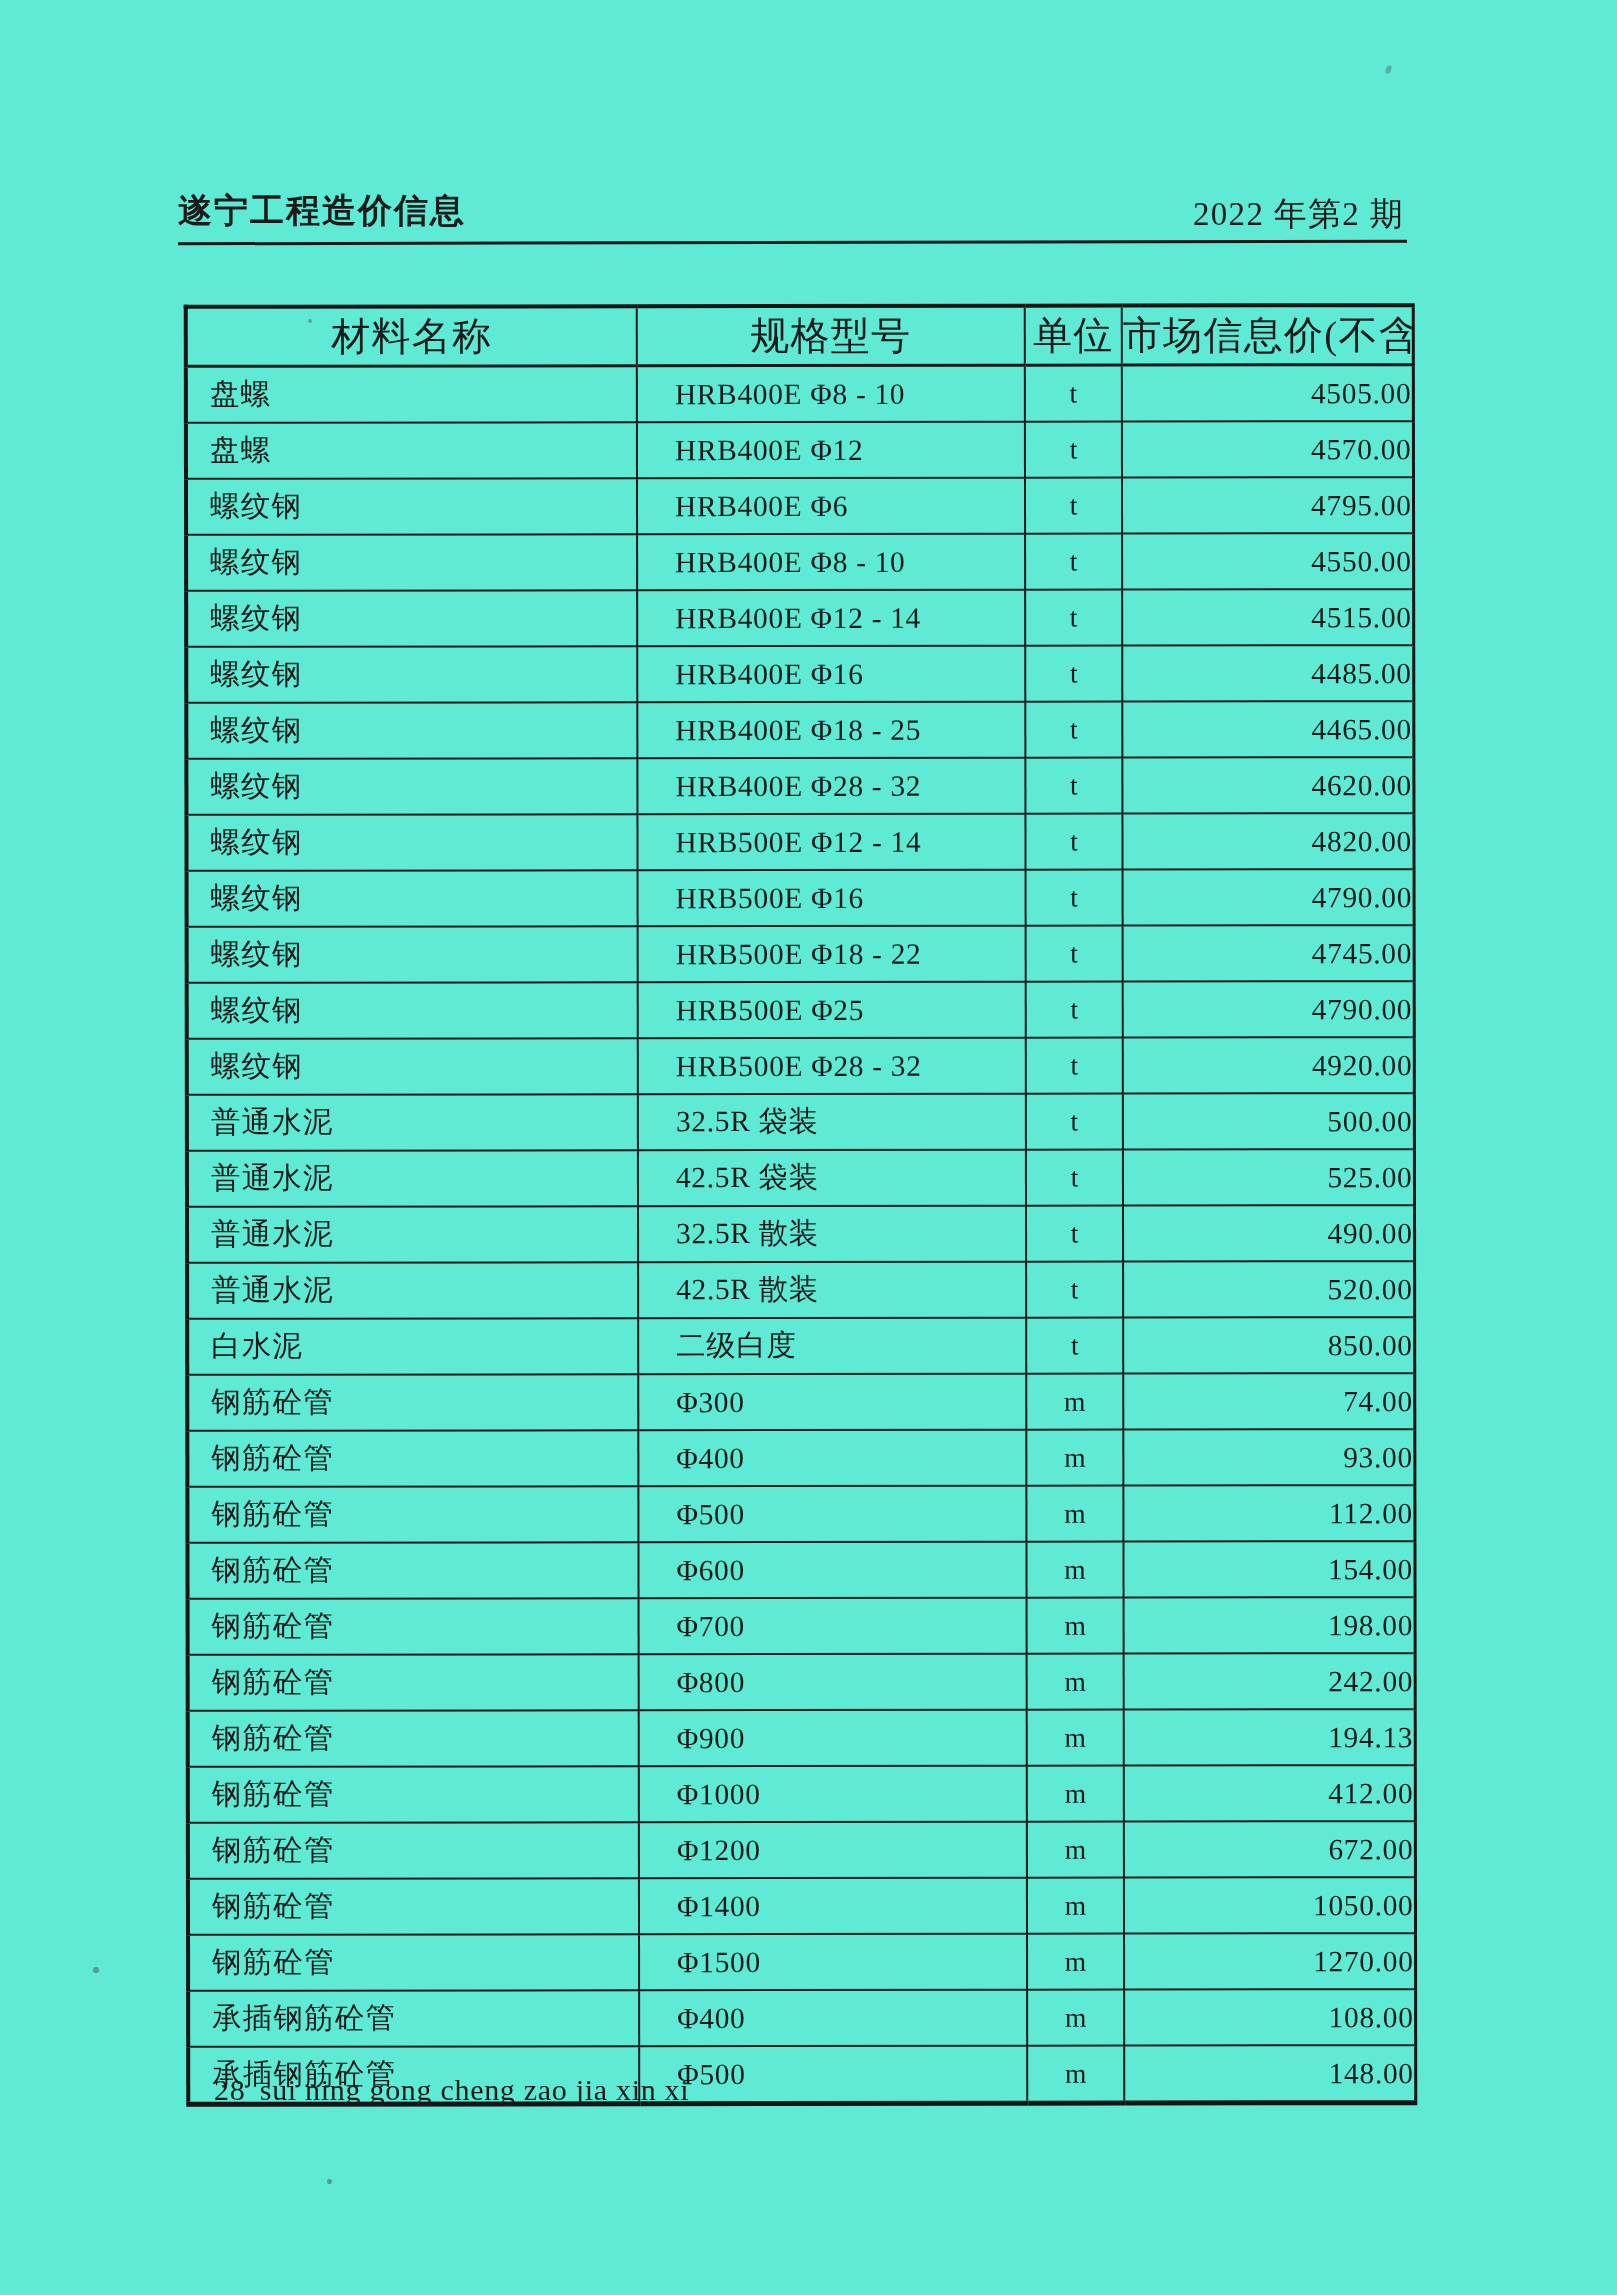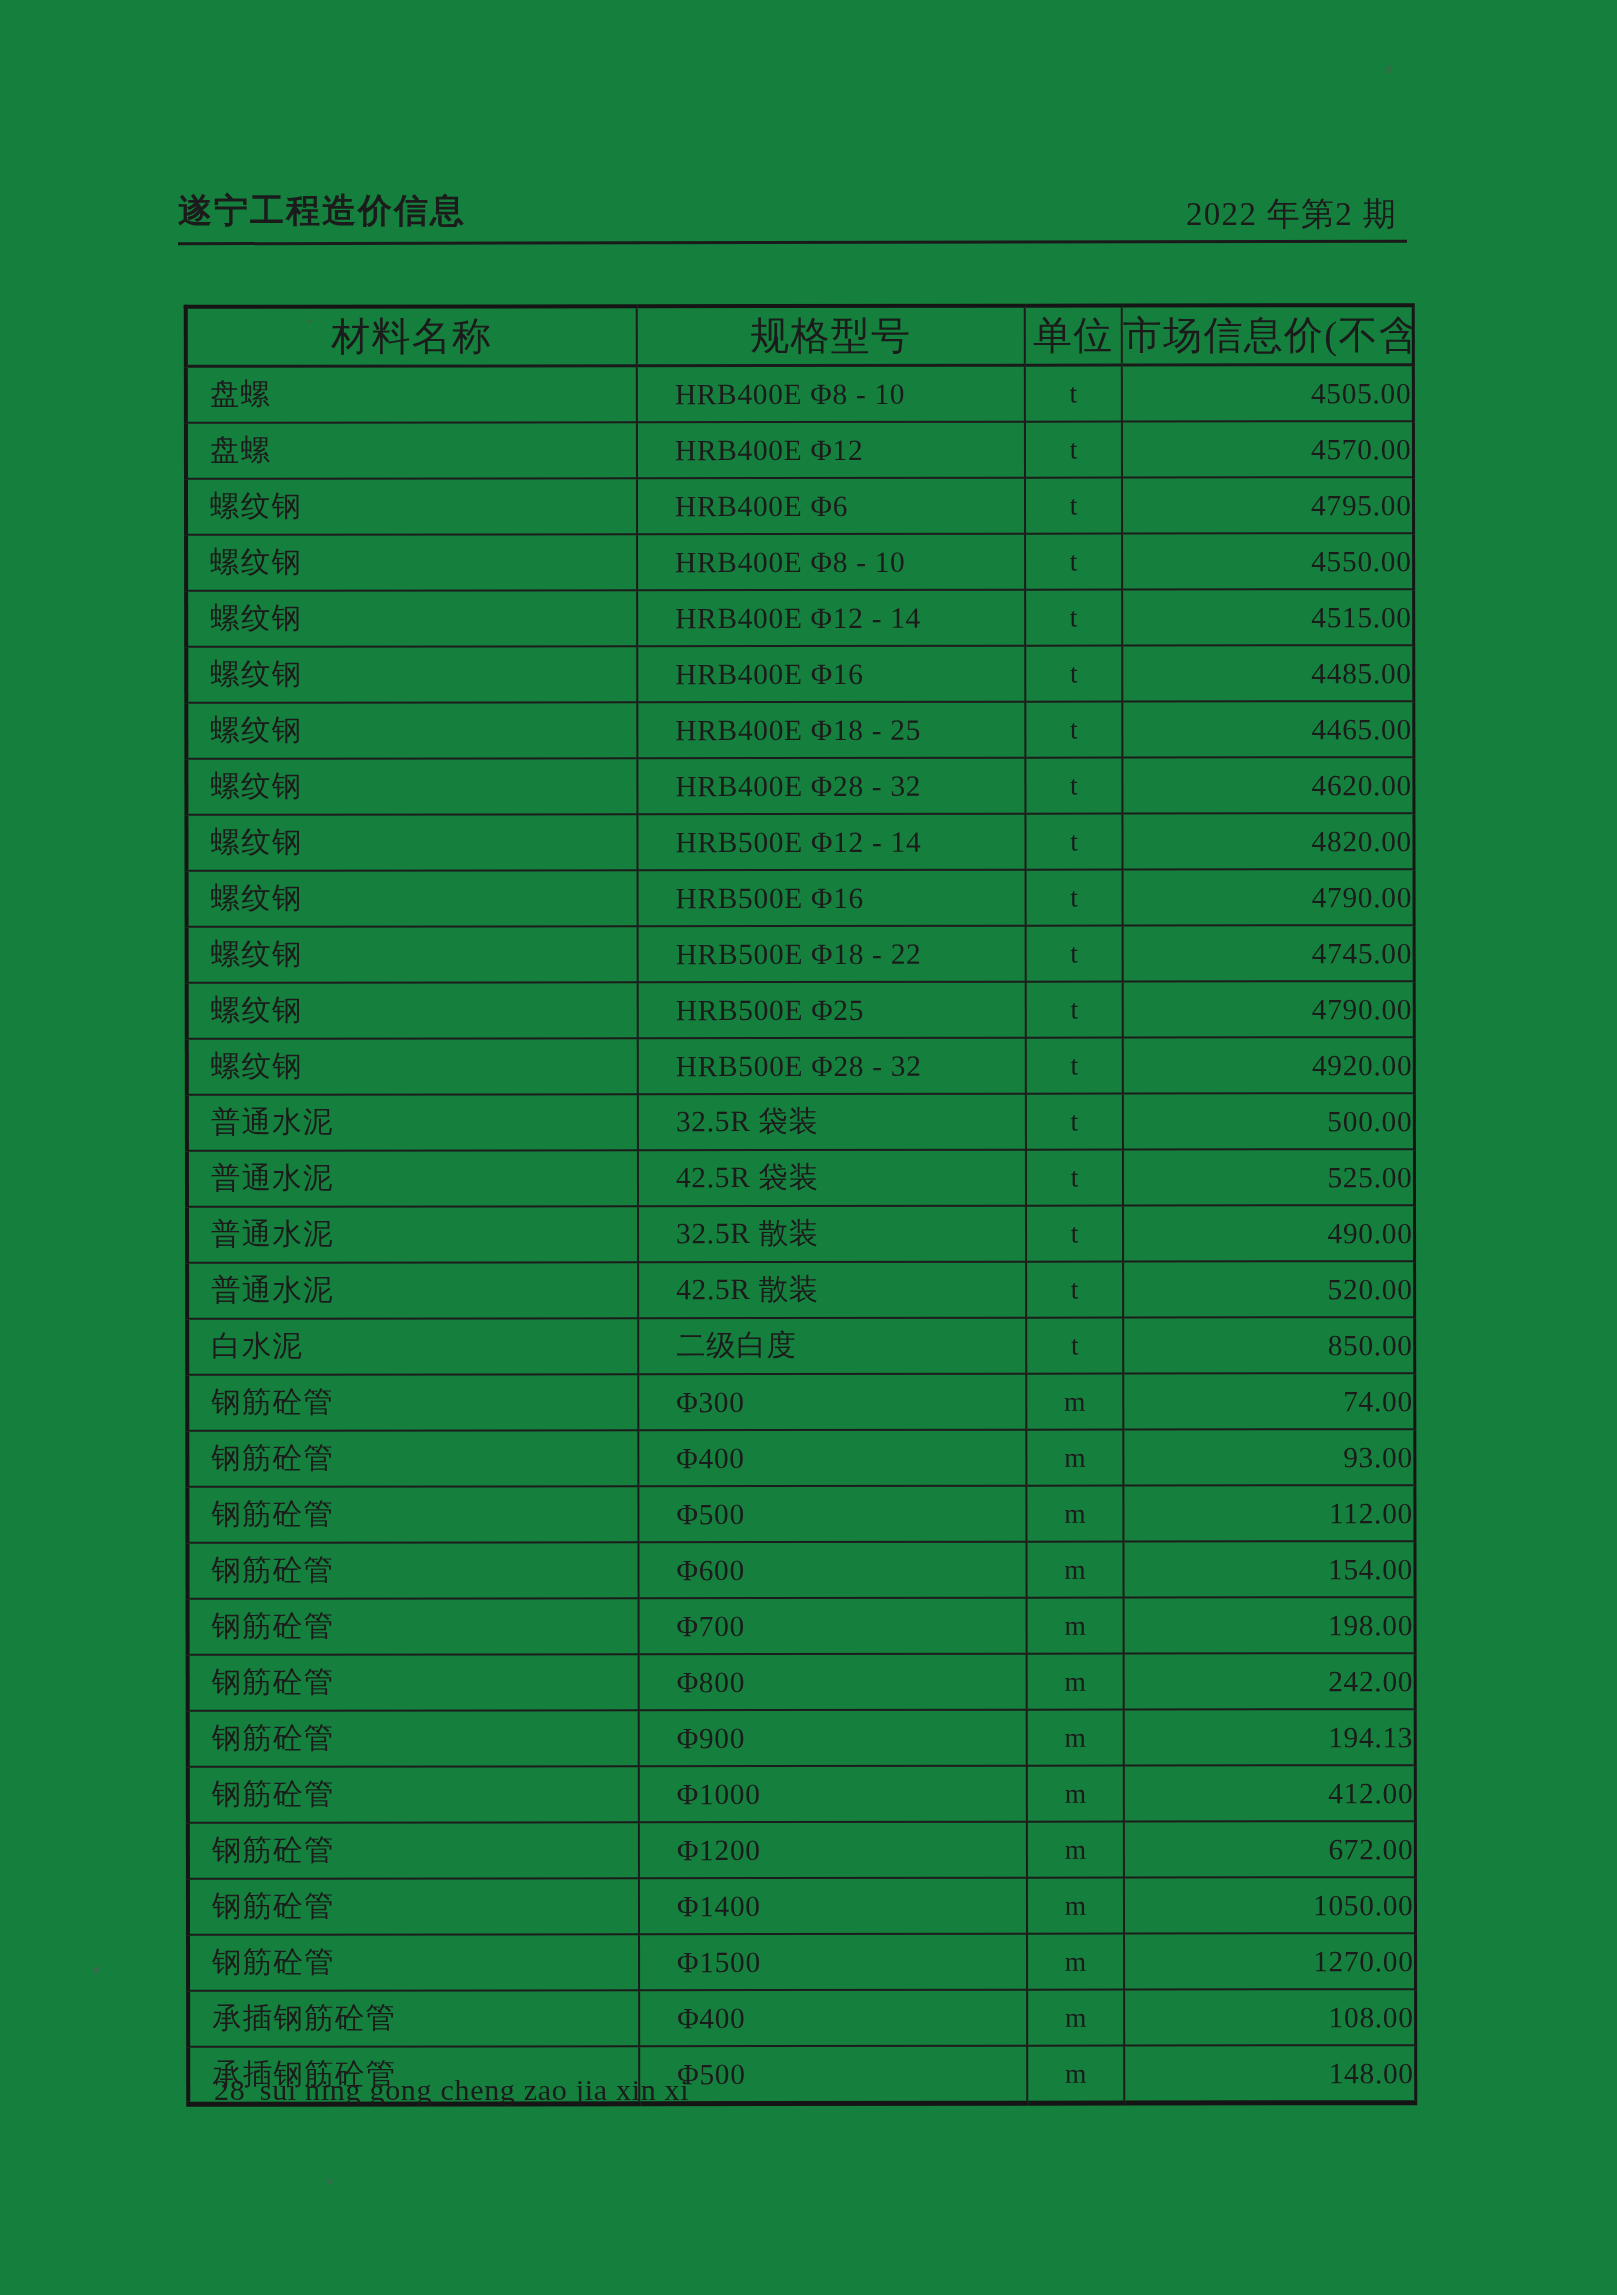--- a/index.html
+++ b/index.html
@@ -5,37 +5,37 @@
   html, body {
     margin: 0;
     padding: 0;
     background: #e8e8e8;
   }
   .page {
     position: relative;
     width: 1618px;
     height: 2295px;
     margin: 0 auto;
-    background: #15803d;
+    background: #5eead4;
     color: #1b1b1b;
     font-family: "Liberation Serif", "DejaVu Serif", serif;
     overflow: hidden;
   }
   .page-header-title {
     position: absolute;
     left: 178px;
     top: 188px;
     font-size: 34px;
     font-weight: 700;
     letter-spacing: 2px;
     white-space: nowrap;
   }
   .page-header-issue {
     position: absolute;
-    right: 221px;
+    right: 214px;
     top: 192px;
     font-size: 33px;
     font-weight: 400;
     letter-spacing: 1.3px;
     white-space: nowrap;
   }
   .header-rule {
     position: absolute;
     left: 178px;
     top: 241px;

